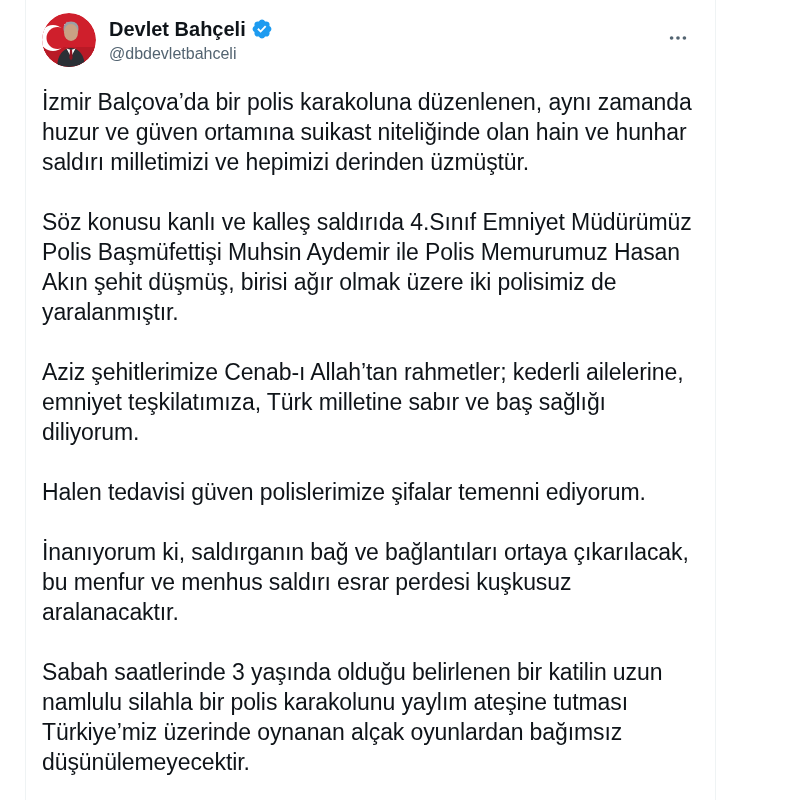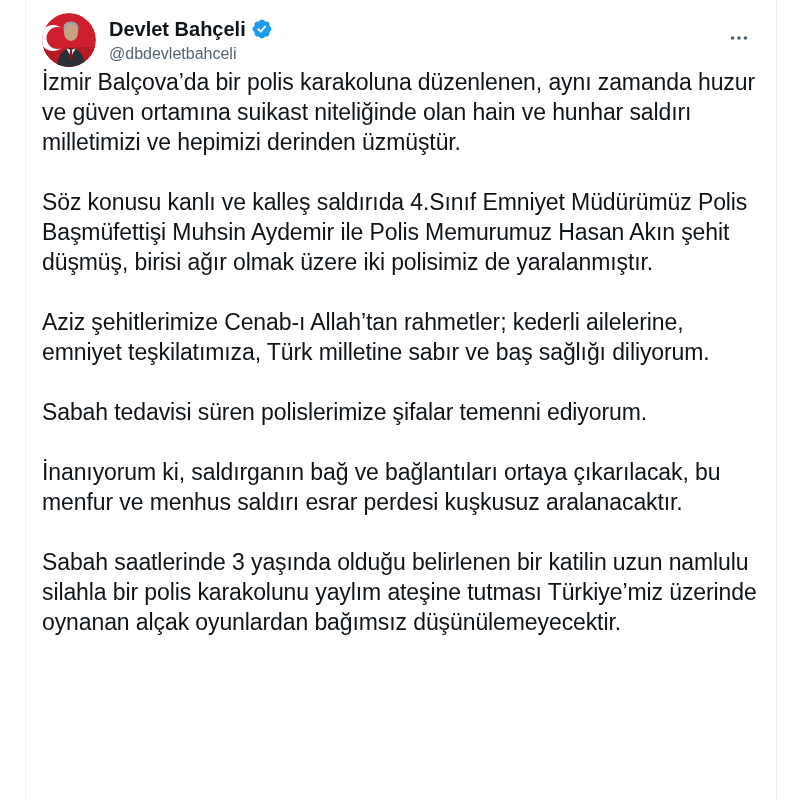--- a/index.html
+++ b/index.html
@@ -9,21 +9,21 @@
     height: 800px;
     font-family: "Liberation Sans", sans-serif;
     color: #0f1419;
     overflow: hidden;
     position: relative;
   }
   .column {
     position: absolute;
     left: 25px;
     top: 0;
-    width: 752px;
+    width: 691px;
     height: 800px;
     border-left: 1px solid #eff3f4;
     border-right: 1px solid #eff3f4;
     background: #ffffff;
     padding: 13px 16px 0 16px;
   }
   .tweet-header {
     display: flex;
     align-items: flex-start;
   }
@@ -75,20 +75,21 @@
     height: 34px;
     border: none;
     background: transparent;
     border-radius: 50%;
     display: flex;
     align-items: center;
     justify-content: center;
     cursor: pointer;
   }
   .tweet-body {
+    margin-top: 20px;
     padding-left: 0;
   }
   .tweet-body p {
     font-size: 23px;
     line-height: 30px;
     color: #0f1419;
     margin: 0 0 30px 0;
     letter-spacing: -0.1px;
     max-width: 722px;
   }
@@ -144,18 +145,18 @@
         </g>
       </svg>
     </button>
 
   </div>
 
   <div class="tweet-body">
     <p>İzmir Balçova’da bir polis karakoluna düzenlenen, aynı zamanda huzur ve güven ortamına suikast niteliğinde olan hain ve hunhar saldırı milletimizi ve hepimizi derinden üzmüştür.</p>
     <p>Söz konusu kanlı ve kalleş saldırıda 4.Sınıf Emniyet Müdürümüz Polis Başmüfettişi Muhsin Aydemir ile Polis Memurumuz Hasan Akın şehit düşmüş, birisi ağır olmak üzere iki polisimiz de yaralanmıştır.</p>
     <p>Aziz şehitlerimize Cenab-ı Allah’tan rahmetler; kederli ailelerine, emniyet teşkilatımıza, Türk milletine sabır ve baş sağlığı diliyorum.</p>
-    <p>Sabah tedavisi süren polislerimize şifalar temenni ediyorum.</p>
+    <p>Halen tedavisi güven polislerimize şifalar temenni ediyorum.</p>
     <p>İnanıyorum ki, saldırganın bağ ve bağlantıları ortaya çıkarılacak, bu menfur ve menhus saldırı esrar perdesi kuşkusuz aralanacaktır.</p>
     <p>Sabah saatlerinde 3 yaşında olduğu belirlenen bir katilin uzun namlulu silahla bir polis karakolunu yaylım ateşine tutması Türkiye’miz üzerinde oynanan alçak oyunlardan bağımsız düşünülemeyecektir.</p>
   </div>
 
 </div>
 
 </body></html>

